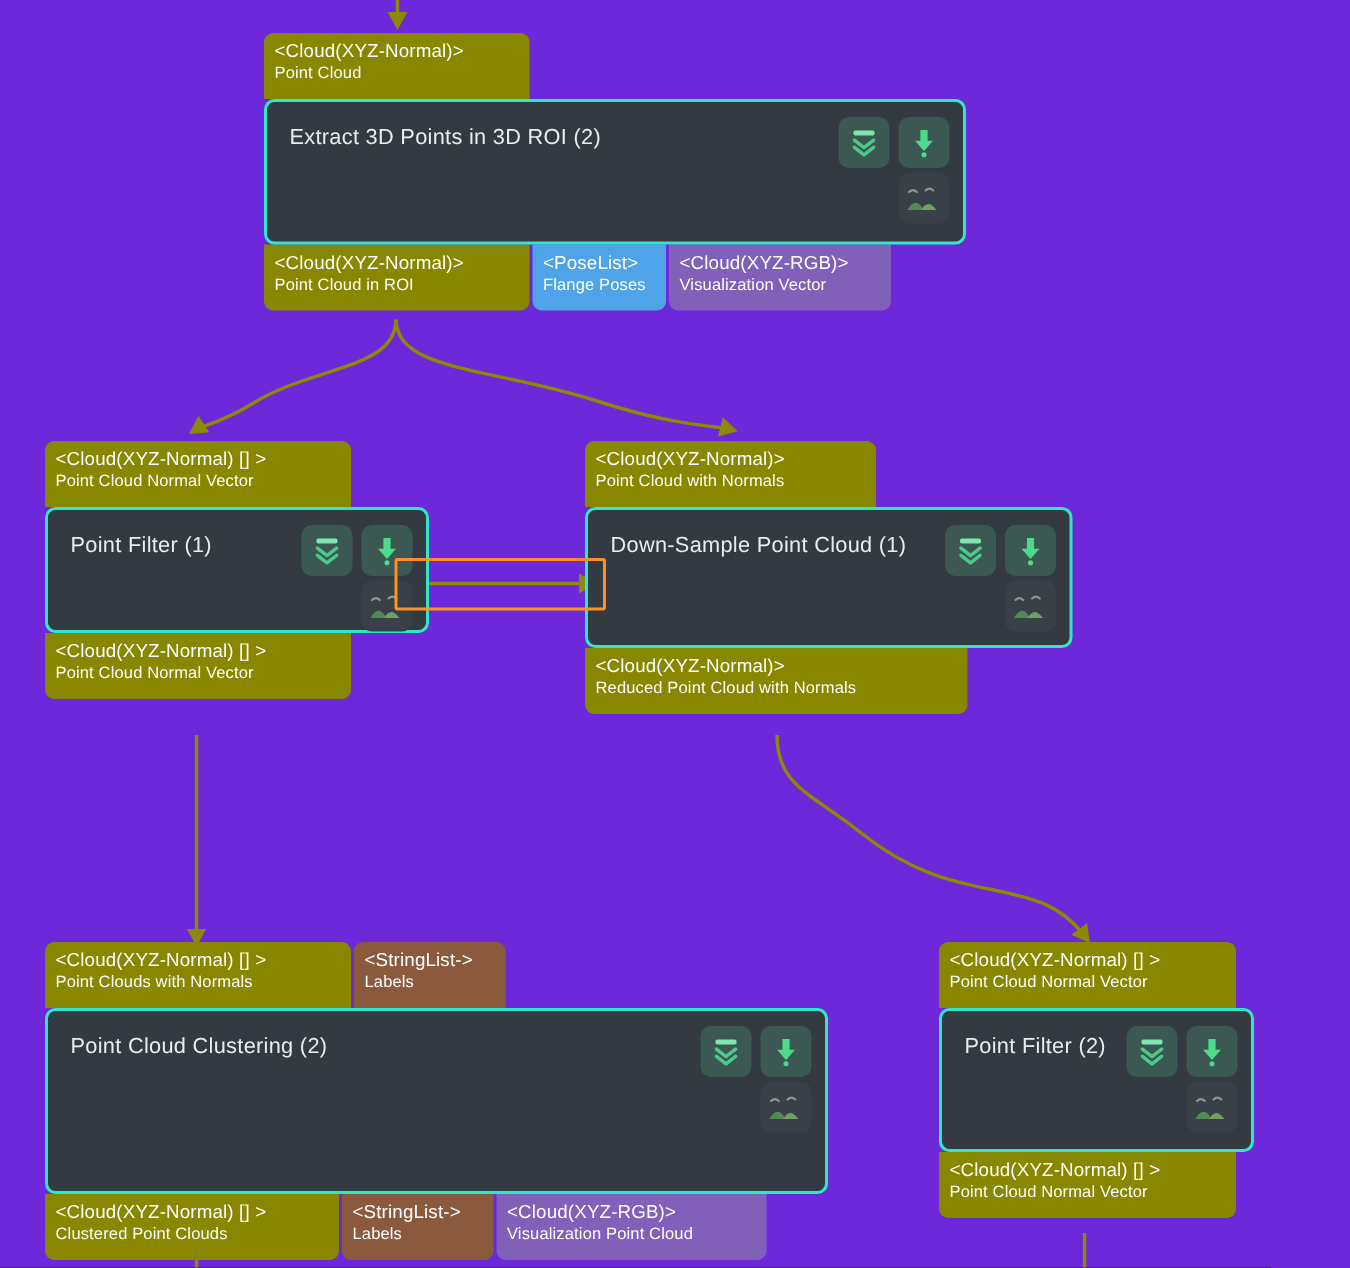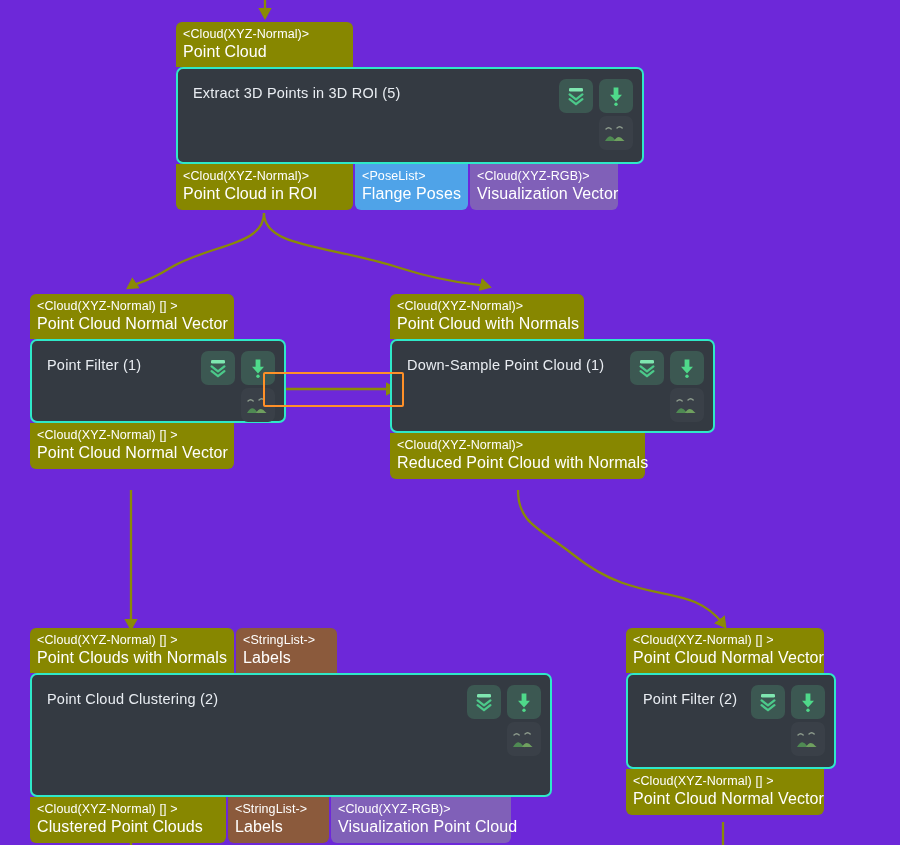--- a/index.html
+++ b/index.html
@@ -44,21 +44,21 @@
     line-height: 1.28;
     white-space: nowrap;
     min-height: 44px;
   }
   .port .ptype {
     font-size: 12.5px;
     display: block;
     letter-spacing: 0.1px;
   }
   .port .pname {
-    font-size: 16px;
+    font-size: 11px;
     display: block;
     letter-spacing: 0.1px;
   }
   .port.top {
     border-radius: 6px 6px 0 0;
   }
   .port.bot {
     border-radius: 0 0 6px 6px;
   }
   .c-cloudnormal { background: #878700; }
@@ -151,21 +151,21 @@
   </svg>
 
   <div class="group" style="left:176px; top:22px;">
     <div class="port-row">
       <div class="port top c-cloudnormal" style="width:177px;">
         <span class="ptype">&lt;Cloud(XYZ-Normal)&gt;</span>
         <span class="pname">Point Cloud</span>
       </div>
     </div>
     <div class="node-body" style="width:468px; height:97px;">
-      <div class="node-title">Extract 3D Points in 3D ROI (5)</div>
+      <div class="node-title">Extract 3D Points in 3D ROI (2)</div>
       <div class="node-icons">
         <div class="icon-row">
           <div class="icon-btn">
             <svg width="22" height="22" viewBox="0 0 22 22" xmlns="http://www.w3.org/2000/svg">
               <rect x="4" y="3" width="14" height="3.4" rx="1.2" fill="#7fe6b0"></rect>
               <path d="M4.6,9.4 L11,14.4 L17.4,9.4" stroke="#4cc98a" stroke-width="2.3" fill="none" stroke-linecap="round" stroke-linejoin="round"></path>
               <path d="M4.6,14.2 L11,19.2 L17.4,14.2" stroke="#4cc98a" stroke-width="2.3" fill="none" stroke-linecap="round" stroke-linejoin="round"></path>
             </svg>
           </div>
           <div class="icon-btn">
@@ -185,21 +185,21 @@
             </svg>
           </div>
         </div>
       </div>
     </div>
     <div class="port-row">
       <div class="port bot c-cloudnormal" style="width:177px;">
         <span class="ptype">&lt;Cloud(XYZ-Normal)&gt;</span>
         <span class="pname">Point Cloud in ROI</span>
       </div>
-      <div class="port bot c-poselist" style="width:113px;">
+      <div class="port bot c-poselist" style="width:89px;">
         <span class="ptype">&lt;PoseList&gt;</span>
         <span class="pname">Flange Poses</span>
       </div>
       <div class="port bot c-cloudrgb" style="width:148px;">
         <span class="ptype">&lt;Cloud(XYZ-RGB)&gt;</span>
         <span class="pname">Visualization Vector</span>
       </div>
     </div>
   </div>
 

